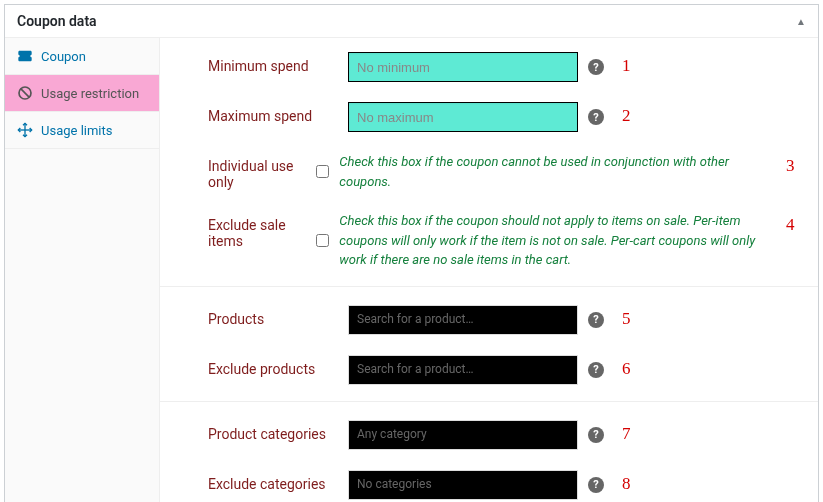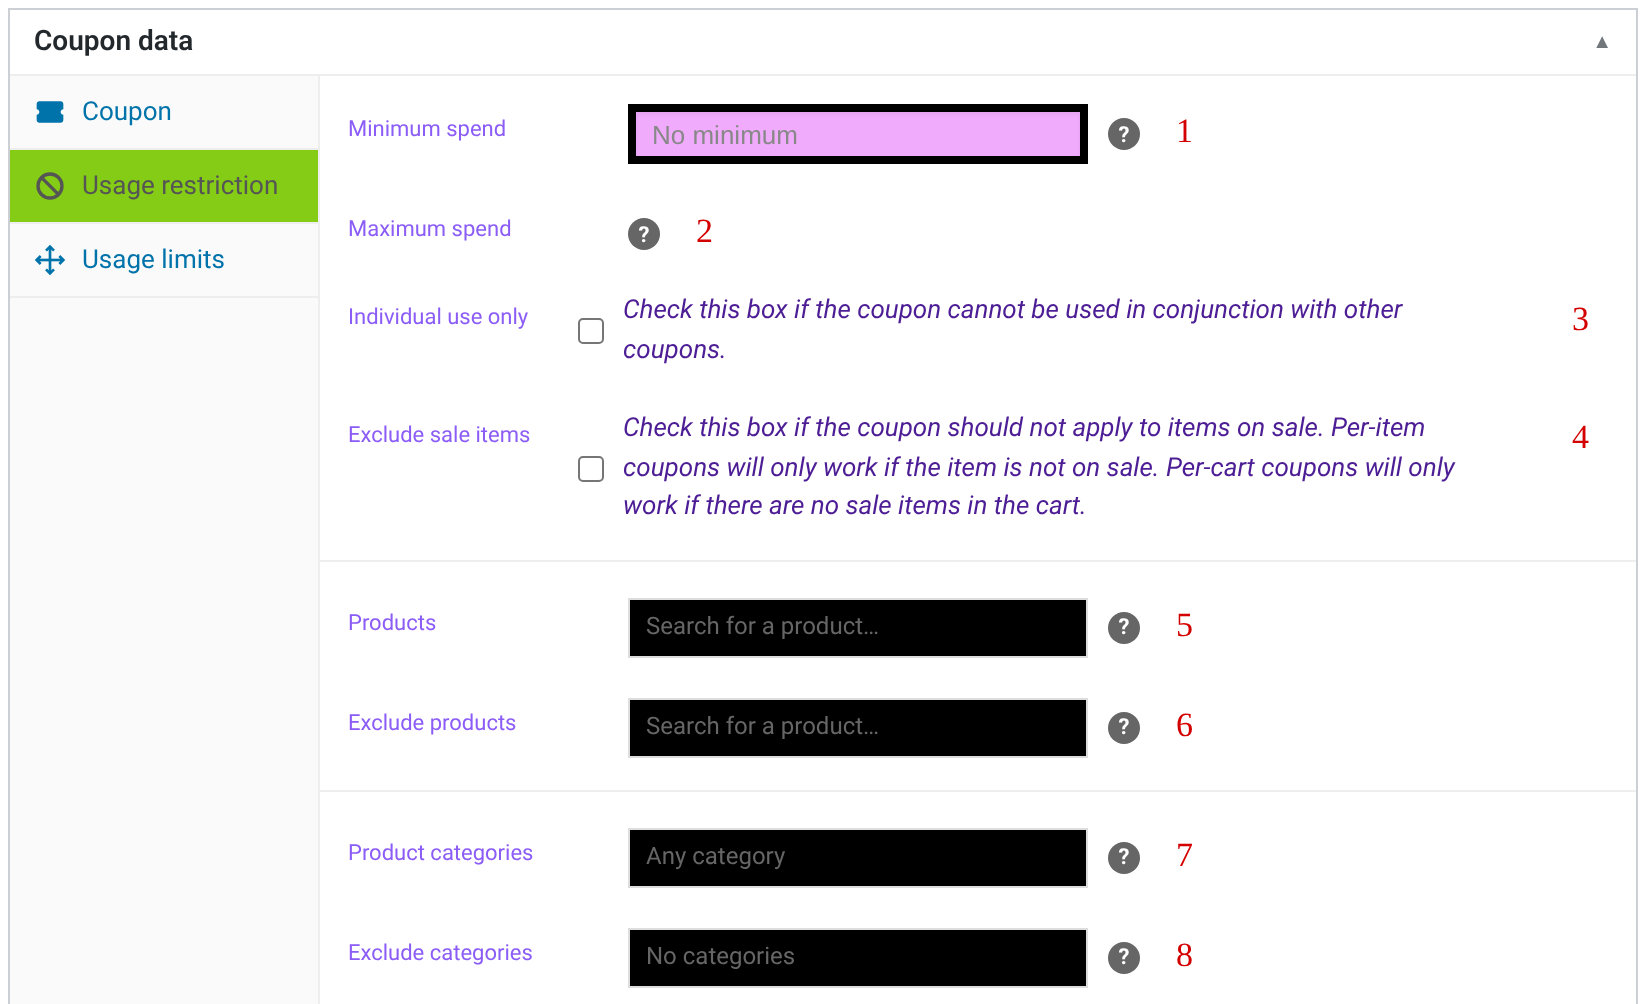--- a/index.html
+++ b/index.html
@@ -44,21 +44,21 @@
     display: flex;
     align-items: center;
     gap: 8px;
     padding: 10px 12px;
     border-bottom: 1px solid #eee;
     color: #0073aa;
     cursor: pointer;
     font-size: 13px;
   }
   .tab.active {
-    background: #84cc16;
+    background: #f9a8d4;
     color: #555;
     position: relative;
   }
   .tab .icon {
     width: 16px;
     height: 16px;
     display: inline-flex;
     align-items: center;
     justify-content: center;
     color: inherit;
@@ -75,35 +75,36 @@
     padding: 10px 14px;
   }
   .row.sep {
     border-top: 1px solid #eee;
     margin-top: 6px;
     padding-top: 18px;
   }
   .row-label {
     width: 140px;
     padding-top: 6px;
-    color: #8b5cf6;
-    font-size: 11px;
+    color: #7f1d1d;
+    font-size: 14px;
+    margin-left: 34px;
   }
   .row-field {
     display: flex;
     align-items: flex-start;
     gap: 10px;
     flex: 1;
   }
   input[type="text"] {
     width: 230px;
     height: 30px;
     padding: 4px 8px;
-    border: 4px solid #000000;
-    background: #f0abfc;
+    border: 1px solid #000000;
+    background: #5eead4;
     font-size: 13px;
     color: #333;
     box-shadow: inset 0 1px 2px rgba(0,0,0,0.05);
   }
   input[type="text"]::placeholder { color: #888; }
   .select-box {
     width: 230px;
     min-height: 30px;
     padding: 6px 8px;
     border: 1px solid #ddd;
@@ -130,21 +131,21 @@
   .num {
     color: #d40000;
     font-size: 17px;
     margin-top: 4px;
     margin-left: 8px;
     font-family: Georgia, serif;
     width: 18px;
   }
   .check-desc {
     font-style: italic;
-    color: #4c1d95;
+    color: #15803d;
     font-size: 13px;
     line-height: 1.5;
     max-width: 430px;
   }
   .check-wrap {
     display: flex;
     align-items: flex-start;
     width: 100%;
   }
   .check-left {
@@ -203,20 +204,21 @@
         <div class="row-field">
           <input type="text" placeholder="No minimum" style="">
           <span class="help">?</span>
           <span class="num">1</span>
         </div>
       </div>
 
       <div class="row">
         <div class="row-label">Maximum spend</div>
         <div class="row-field">
+          <input type="text" placeholder="No maximum" style="">
           <span class="help">?</span>
           <span class="num">2</span>
         </div>
       </div>
 
       <div class="row">
         <div class="row-label">Individual use only</div>
         <div class="check-wrap">
           <div class="check-left">
             <input type="checkbox" style="">

